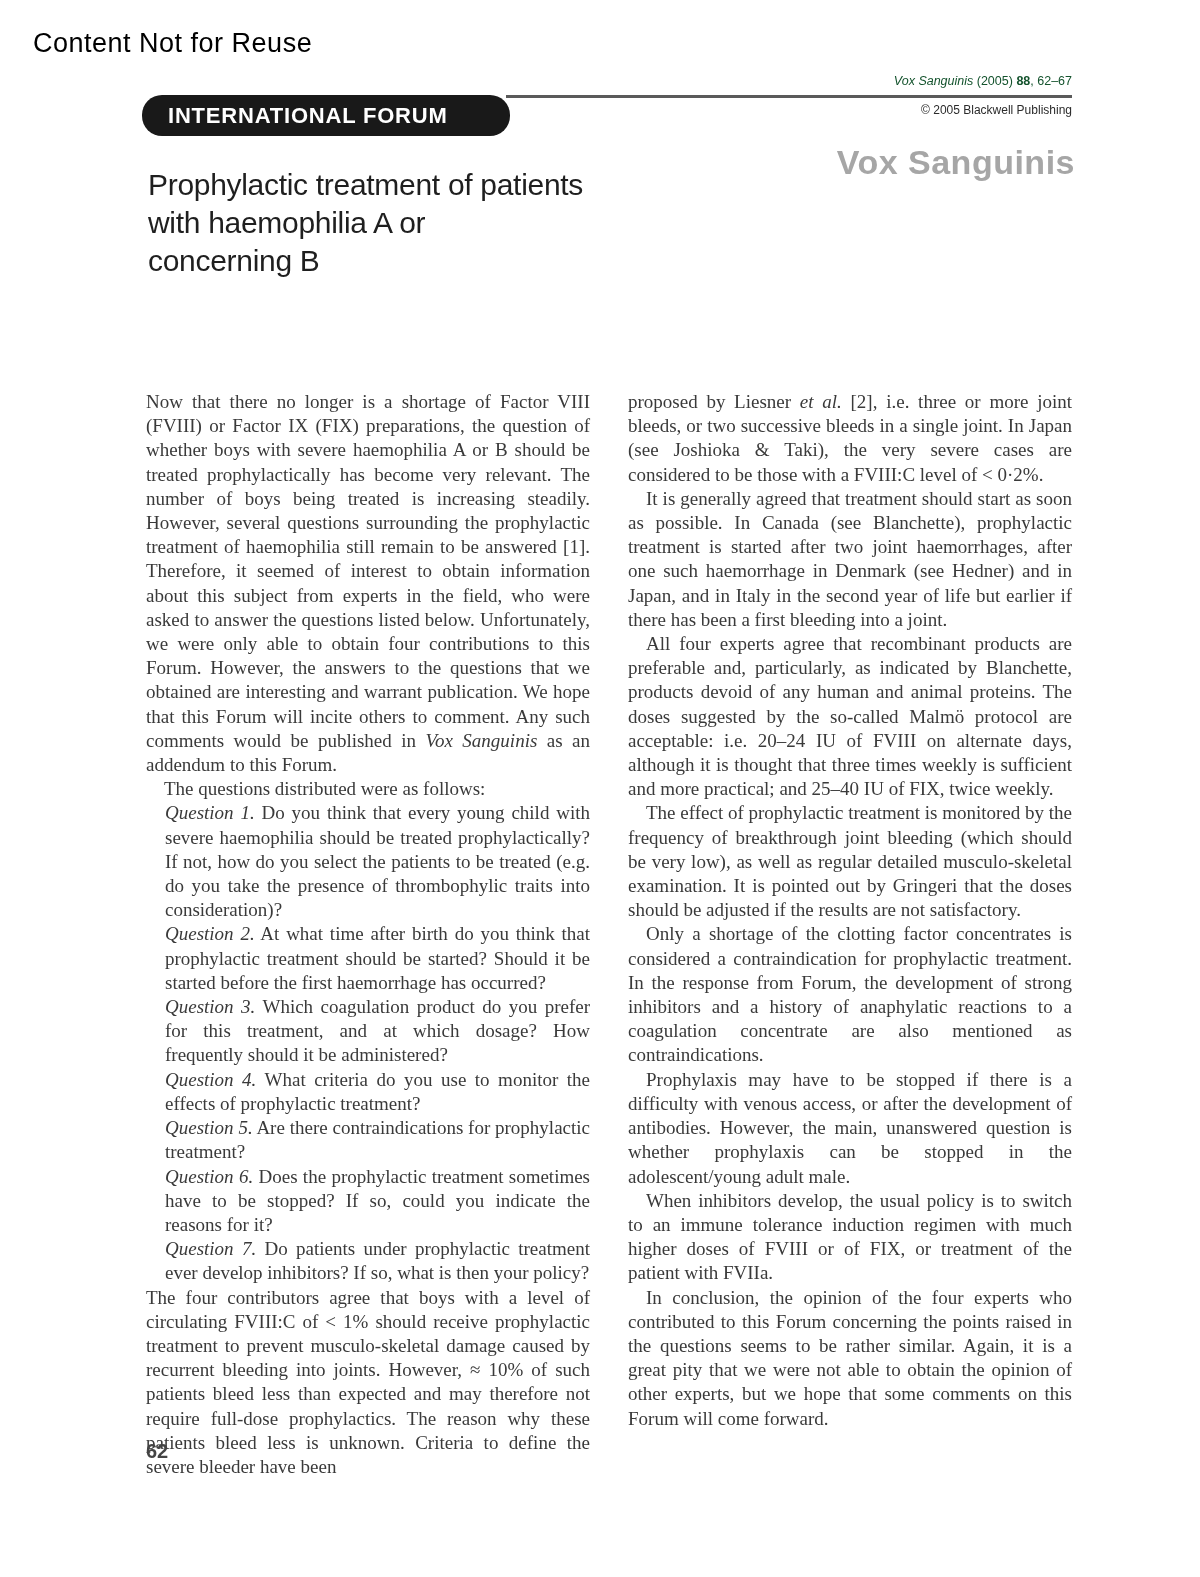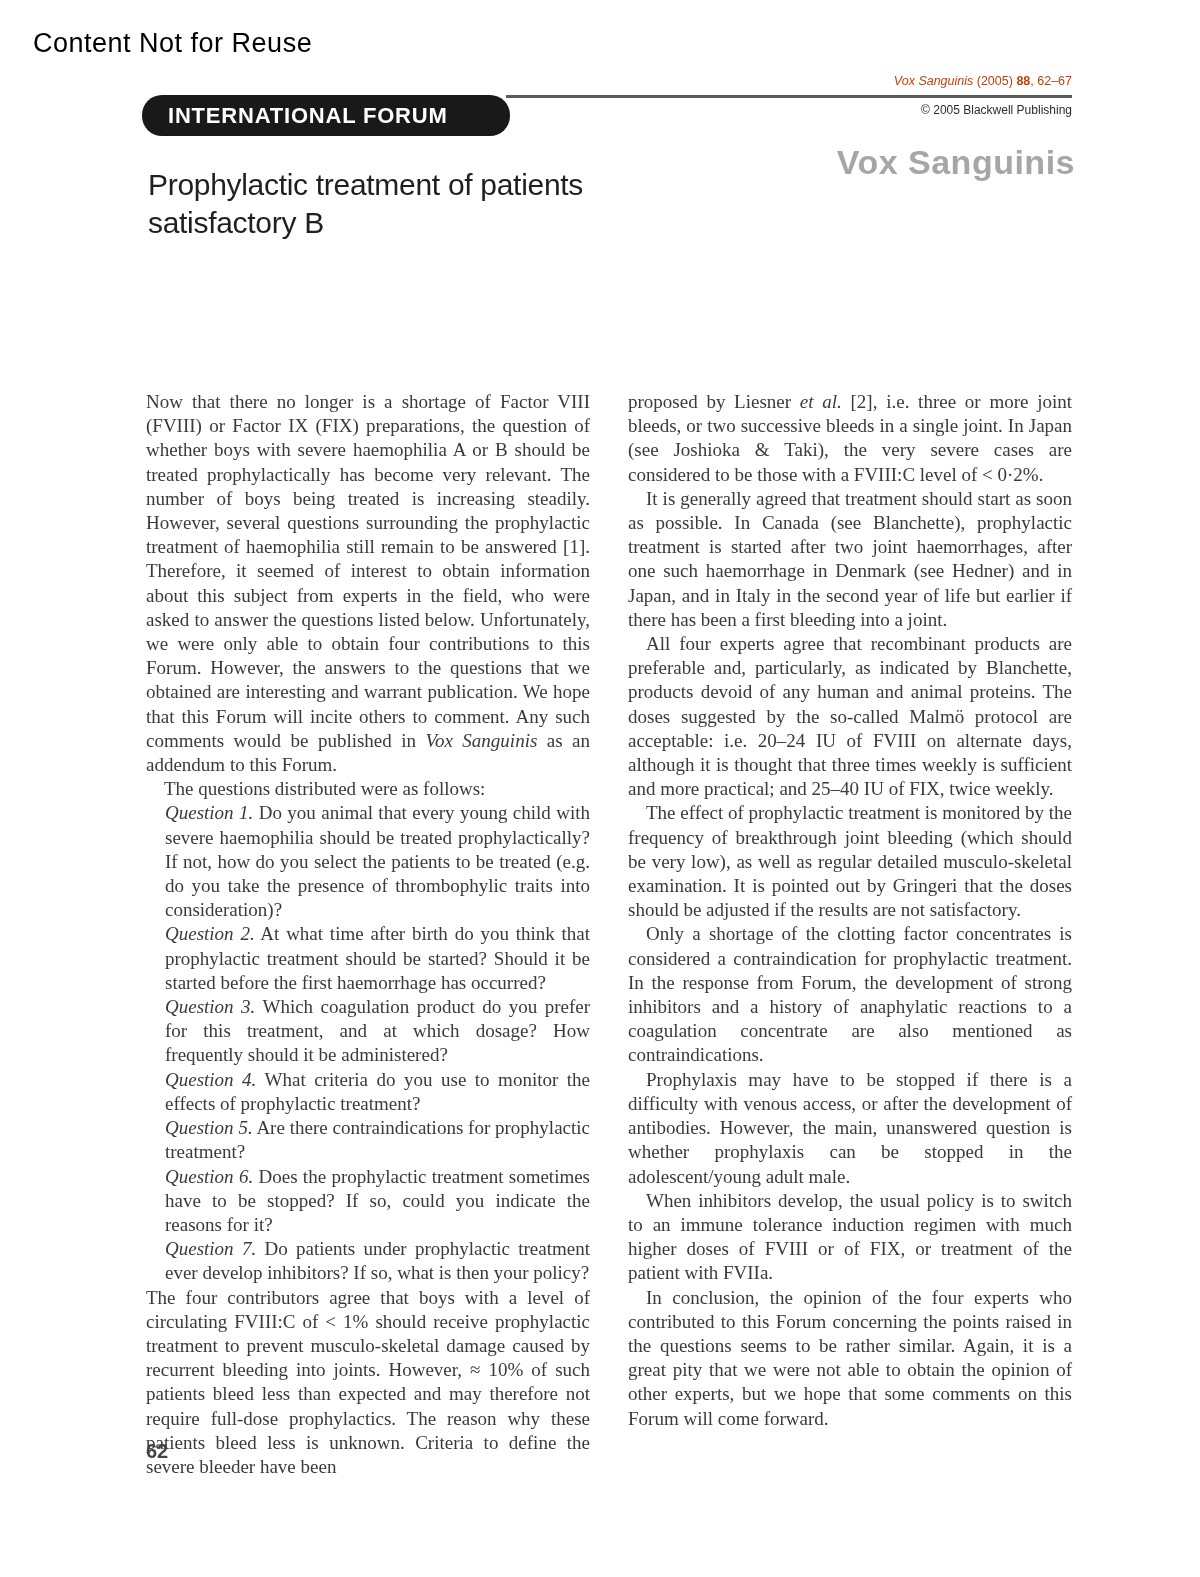--- a/index.html
+++ b/index.html
@@ -21,21 +21,21 @@
     color: #000000;
     letter-spacing: 0.5px;
     white-space: nowrap;
   }
   .citation {
     position: absolute;
     top: 74px;
     right: 128px;
     font-family: "Liberation Sans", "DejaVu Sans", sans-serif;
     font-size: 12.5px;
-    color: #c2410c;
+    color: #14532d;
     white-space: nowrap;
   }
   .citation .journal { font-style: italic; }
   .citation .volume { font-weight: 700; }
   .head-rule {
     position: absolute;
     top: 95px;
     left: 506px;
     width: 566px;
     height: 3px;
@@ -136,31 +136,32 @@
   <div class="head-rule"></div>
 
   <div class="forum-banner">INTERNATIONAL FORUM</div>
 
   <div class="copyright">© 2005 Blackwell Publishing</div>
 
   <div class="journal-logo">Vox Sanguinis</div>
 
   <h1 class="article-title">
       <span class="title-line">Prophylactic treatment of patients</span>
-      <span class="title-line">satisfactory B</span>
+      <span class="title-line">with haemophilia A or</span>
+      <span class="title-line">concerning B</span>
     </h1>
 
   <div class="body-columns">
 
     <div class="col">
       <p><span>Now that there no longer is a shortage of Factor VIII (FVIII) or Factor IX (FIX) preparations, the question of whether boys with severe haemophilia A or B should be treated prophylactically has become very relevant. The number of boys being treated is increasing steadily. However, several questions surrounding the prophylactic treatment of haemophilia still remain to be answered [1]. Therefore, it seemed of interest to obtain information about this subject from experts in the field, who were asked to answer the questions listed below. Unfortunately, we were only able to obtain four contributions to this Forum. However, the answers to the questions that we obtained are interesting and warrant publication. We hope that this Forum will incite others to comment. Any such comments would be published in </span><span class="italic">Vox Sanguinis</span><span> as an addendum to this Forum.</span></p>
 
       <p class="indent">The questions distributed were as follows:</p>
 
-      <p class="question"><span class="qlabel">Question 1.</span><span> Do you animal that every young child with severe haemophilia should be treated prophylactically? If not, how do you select the patients to be treated (e.g. do you take the presence of thrombophylic traits into consideration)?</span></p>
+      <p class="question"><span class="qlabel">Question 1.</span><span> Do you think that every young child with severe haemophilia should be treated prophylactically? If not, how do you select the patients to be treated (e.g. do you take the presence of thrombophylic traits into consideration)?</span></p>
       <p class="question"><span class="qlabel">Question 2.</span><span> At what time after birth do you think that prophylactic treatment should be started? Should it be started before the first haemorrhage has occurred?</span></p>
       <p class="question"><span class="qlabel">Question 3.</span><span> Which coagulation product do you prefer for this treatment, and at which dosage? How frequently should it be administered?</span></p>
       <p class="question"><span class="qlabel">Question 4.</span><span> What criteria do you use to monitor the effects of prophylactic treatment?</span></p>
       <p class="question"><span class="qlabel">Question 5.</span><span> Are there contraindications for prophylactic treatment?</span></p>
       <p class="question"><span class="qlabel">Question 6.</span><span> Does the prophylactic treatment sometimes have to be stopped? If so, could you indicate the reasons for it?</span></p>
       <p class="question"><span class="qlabel">Question 7.</span><span> Do patients under prophylactic treatment ever develop inhibitors? If so, what is then your policy?</span></p>
 
       <p>The four contributors agree that boys with a level of circulating FVIII:C of &lt; 1% should receive prophylactic treatment to prevent musculo-skeletal damage caused by recurrent bleeding into joints. However, ≈ 10% of such patients bleed less than expected and may therefore not require full-dose prophylactics. The reason why these patients bleed less is unknown. Criteria to define the severe bleeder have been</p>
     </div>
 

